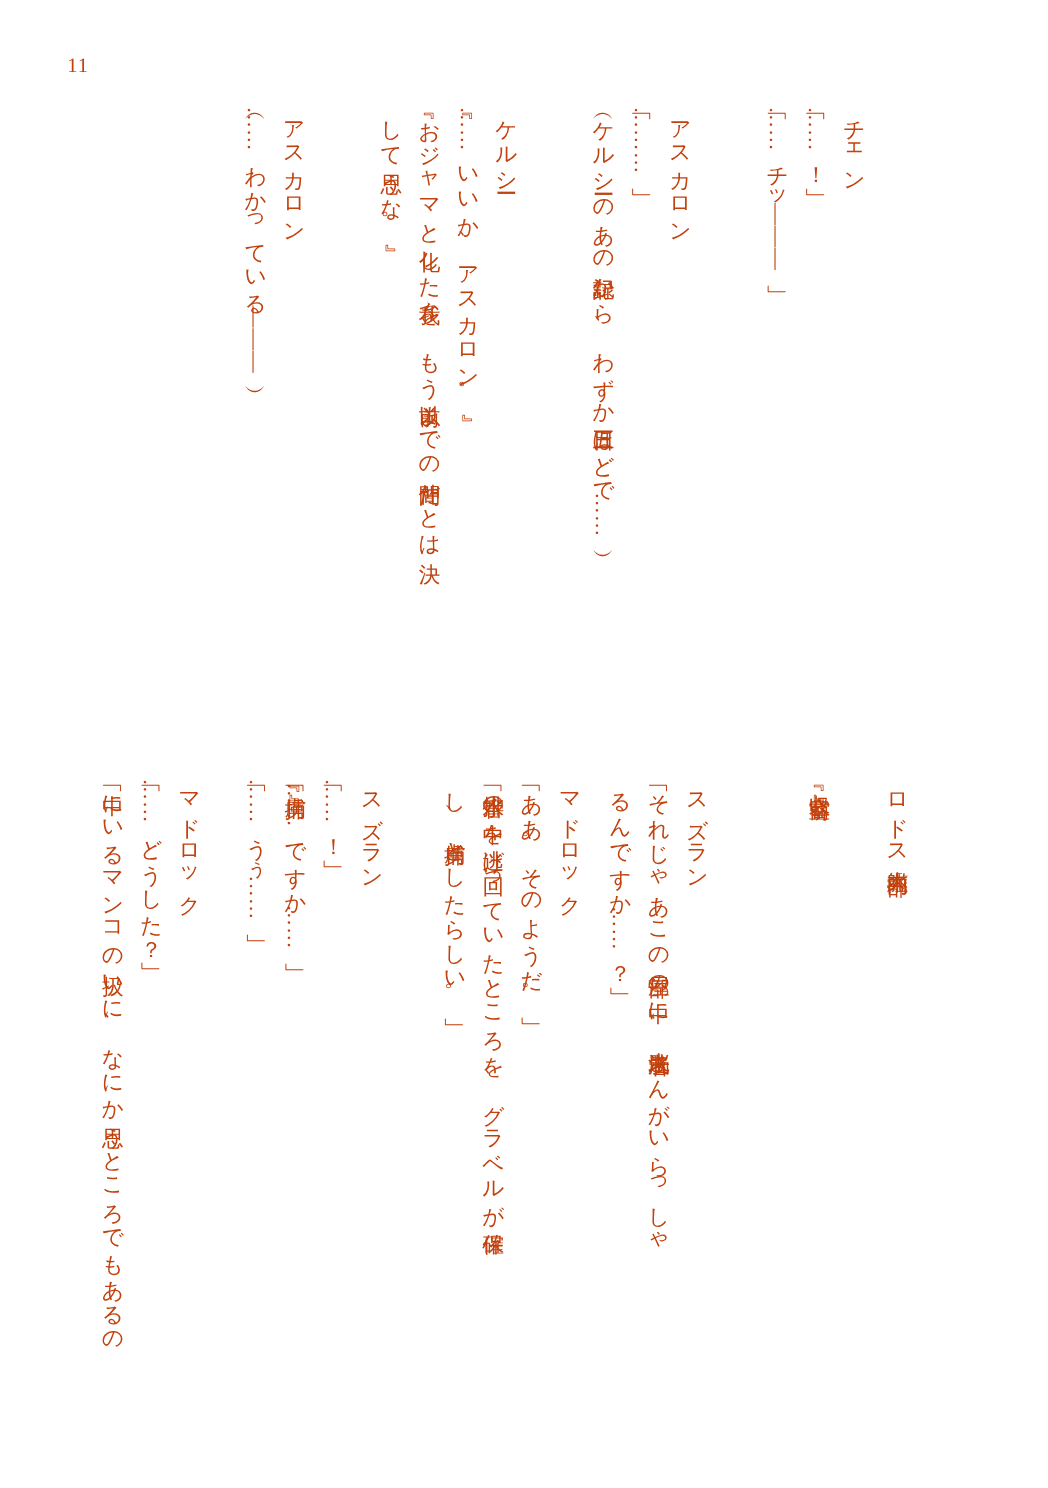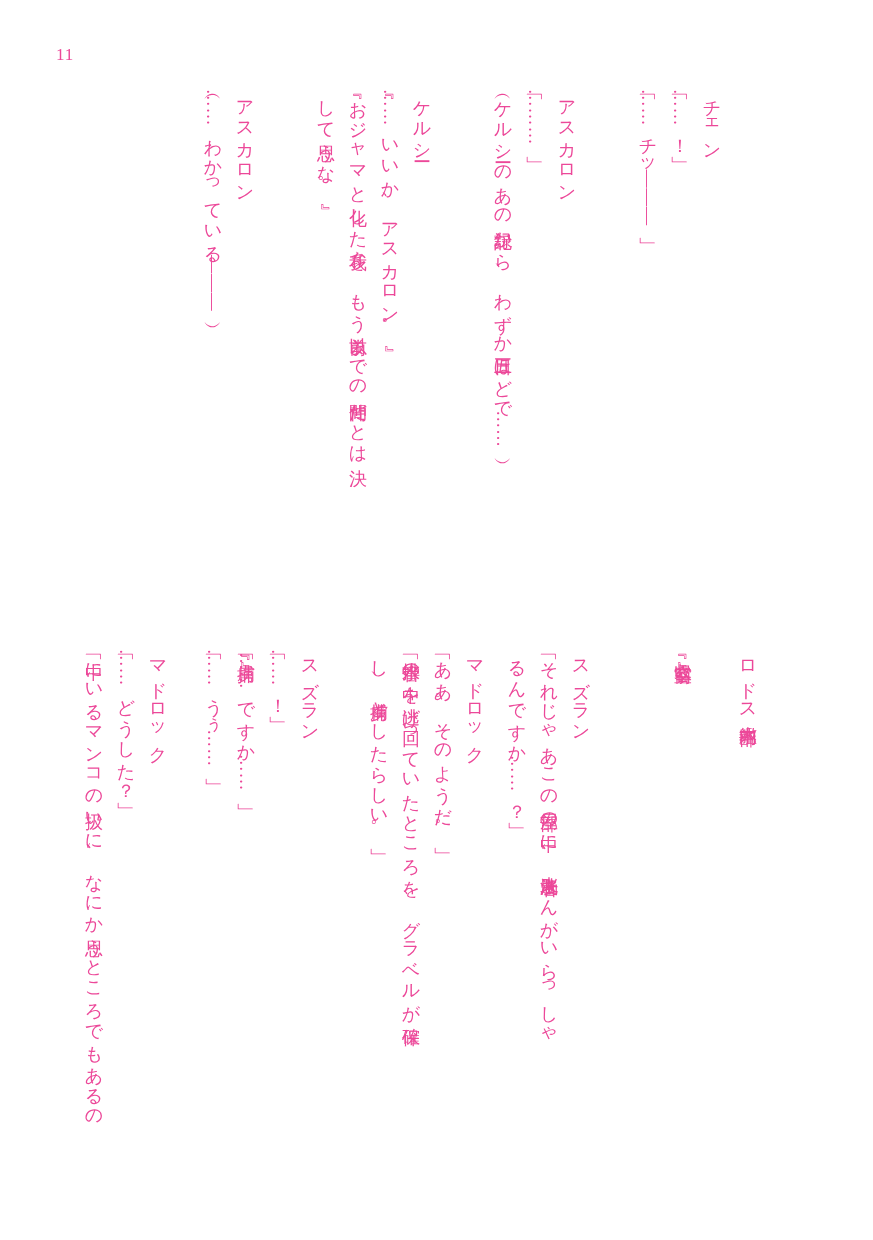--- a/index.html
+++ b/index.html
@@ -7,21 +7,21 @@
     padding: 0;
     background: #ffffff;
   }
   .page {
     position: relative;
     width: 873px;
     height: 1240px;
     background: #ffffff;
     overflow: hidden;
     font-family: "Liberation Serif", "DejaVu Serif", serif;
-    color: #ec4899;
+    color: #c2410c;
     border-radius: 14px;
   }
   .page-number {
     position: absolute;
     left: 56px;
     top: 45px;
     font-size: 17px;
     letter-spacing: 1px;
   }
   .vblock {

